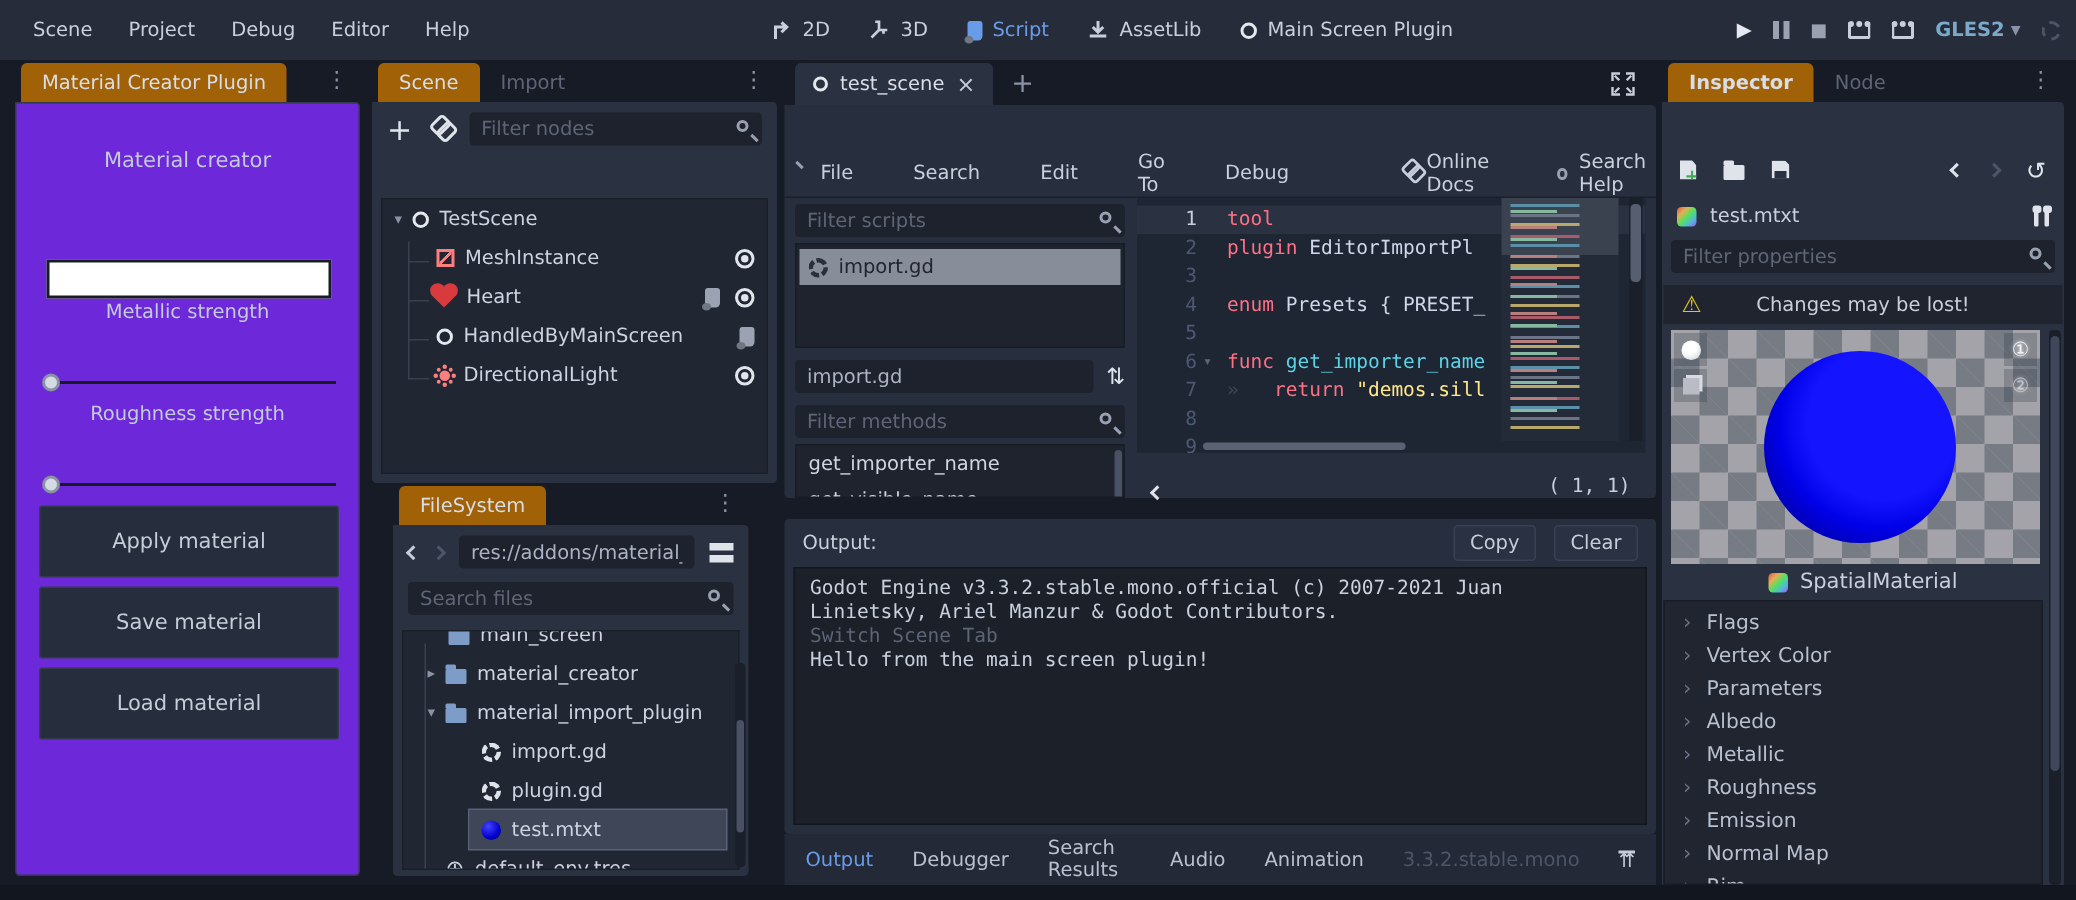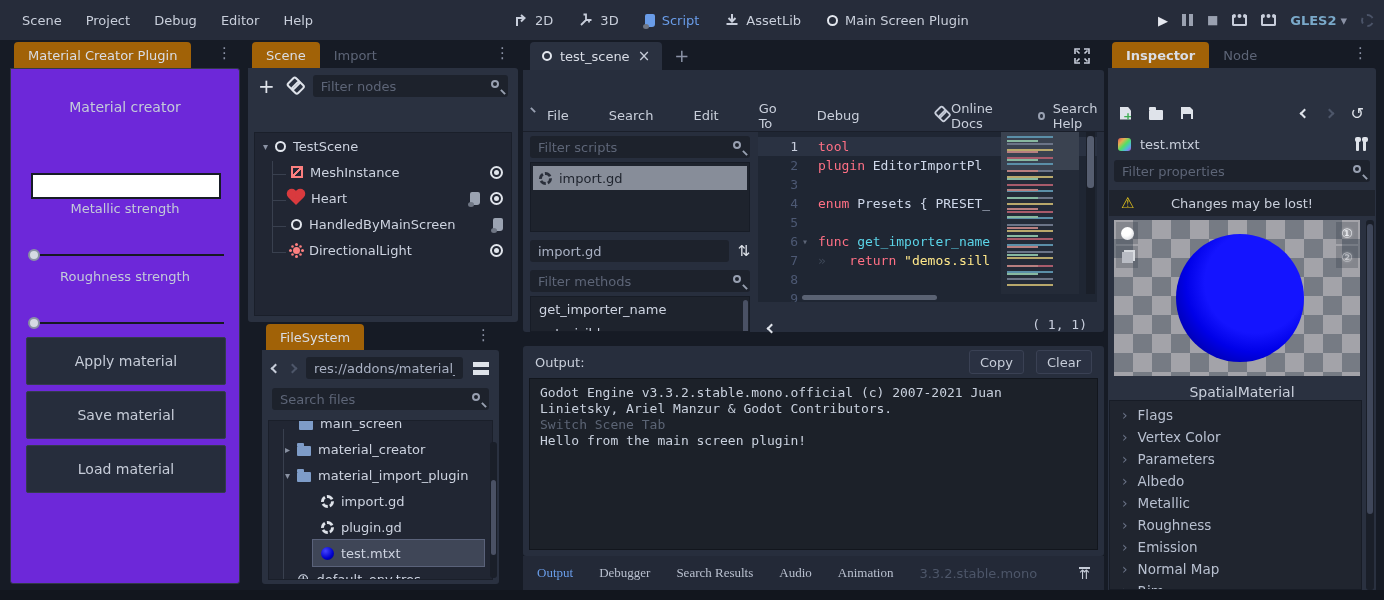--- a/index.html
+++ b/index.html
@@ -153,21 +153,21 @@
   #output { left:523px; top:346px; width:581px; height:210px; background:#272e3d; border-radius:3px; }
   .ohead { position:absolute; left:0; right:0; top:0; height:32px; display:flex; align-items:center; padding:0 12px; gap:6px; }
   .obtn { height:24px; padding:0 10px; margin-left:6px; }
   .obody { position:absolute; left:6px; right:6px; top:32px; bottom:6px; background:#1c2129; border:1px solid #12161d;
            padding:6px 10px; font-family:"DejaVu Sans Mono",monospace; font-size:13px; line-height:16px; color:#c9d1de; }
   .oline.dim2 { color:#5c6575; }
 
   
   #bottombar { position:absolute; left:523px; top:556px; width:581px; height:34px; background:#232937;
                display:flex; align-items:center; padding:0 14px; gap:26px; }
-  #bottombar .bi { color:#b9c0cf;font-family:Liberation Serif, serif; } #bottombar .bi.active { color:#699ce8; }
+  #bottombar .bi { color:#b9c0cf; } #bottombar .bi.active { color:#699ce8; }
   .expandicon { margin-left:auto; color:#c6ccd8; border-top:2px solid #c6ccd8; line-height:11px; font-size:13px; }
 
   
   #dock-insp { left:1108px; top:40px; width:268px; height:552px; }
   #dock-insp .panelbox { background:#272e3d; }
   .itoolrow { position:absolute; left:0; right:0; top:30px; height:30px; display:flex; align-items:center; gap:18px; padding:0 12px; }
   .iresrow { position:absolute; left:0; right:0; top:62px; height:28px; display:flex; align-items:center; gap:9px; padding:0 10px; }
   .ifilter { position:absolute; left:6px; right:6px; top:92px; }
   .iwarn { position:absolute; left:1px; right:1px; top:122px; height:26px; background:#1f242e;
            display:flex; align-items:center; }
@@ -177,21 +177,21 @@
     background-color:#a3a3a9;
     background-image:linear-gradient(45deg,#767b84 25%,transparent 25%,transparent 75%,#767b84 75%),
                      linear-gradient(45deg,#767b84 25%,transparent 25%,transparent 75%,#767b84 75%);
     background-size:38px 38px; background-position:0 0,19px 19px; overflow:hidden; }
   .sphere { position:absolute; left:62px; top:14px; width:128px; height:128px; border-radius:50%;
     background:radial-gradient(circle at 62% 38%, #1414ff 45%, #0000e8 62%, #0000b4 78%, #000078 100%); }
   .pv-ico { position:absolute; width:22px; height:22px; display:flex; align-items:center; justify-content:center; background:rgba(40,46,60,.25); }
   .pv-sph { width:13px; height:13px; border-radius:50%; background:radial-gradient(circle at 38% 32%, #ffffff 40%, #c9ccd4 100%); }
   .pv-cube { width:11px; height:11px; background:#b9bcc4; box-shadow:2px -2px 0 #d8dbe0; }
   .lightbadge { color:#f0f2f6; font-size:13px; text-shadow:0 0 3px #fff; }
-  .matrow { position:absolute; left:0; right:0; top:308px; height:24px; display:flex; align-items:center; justify-content:center; gap:8px;flex-direction:column; }
+  .matrow { position:absolute; left:0; right:0; top:308px; height:24px; display:flex; align-items:center; justify-content:center; gap:8px; }
   .propbox { position:absolute; left:1px; right:14px; top:332px; bottom:2px; background:#20252f; border:1px solid #171c26; overflow:hidden; padding-top:3px; }
   .prow { height:22px; display:flex; align-items:center; gap:10px; padding:0 12px; color:#b8c0d0; font-size:13.5px; }
   .prow .arr { color:#6b7488; font-size:14px; }
   .iscroll { position:absolute; right:2px; top:152px; bottom:2px; width:8px; background:#1a1f29; border-radius:3px; }
   .iscroll .thumb { position:absolute; left:1px; width:6px; top:4px; height:290px; background:#3f475a; border-radius:3px; }
 
   .winstrip { position:absolute; left:0; top:590px; width:1384px; height:10px; background:#12161e; }
 </style>
 </head>
 <body>

